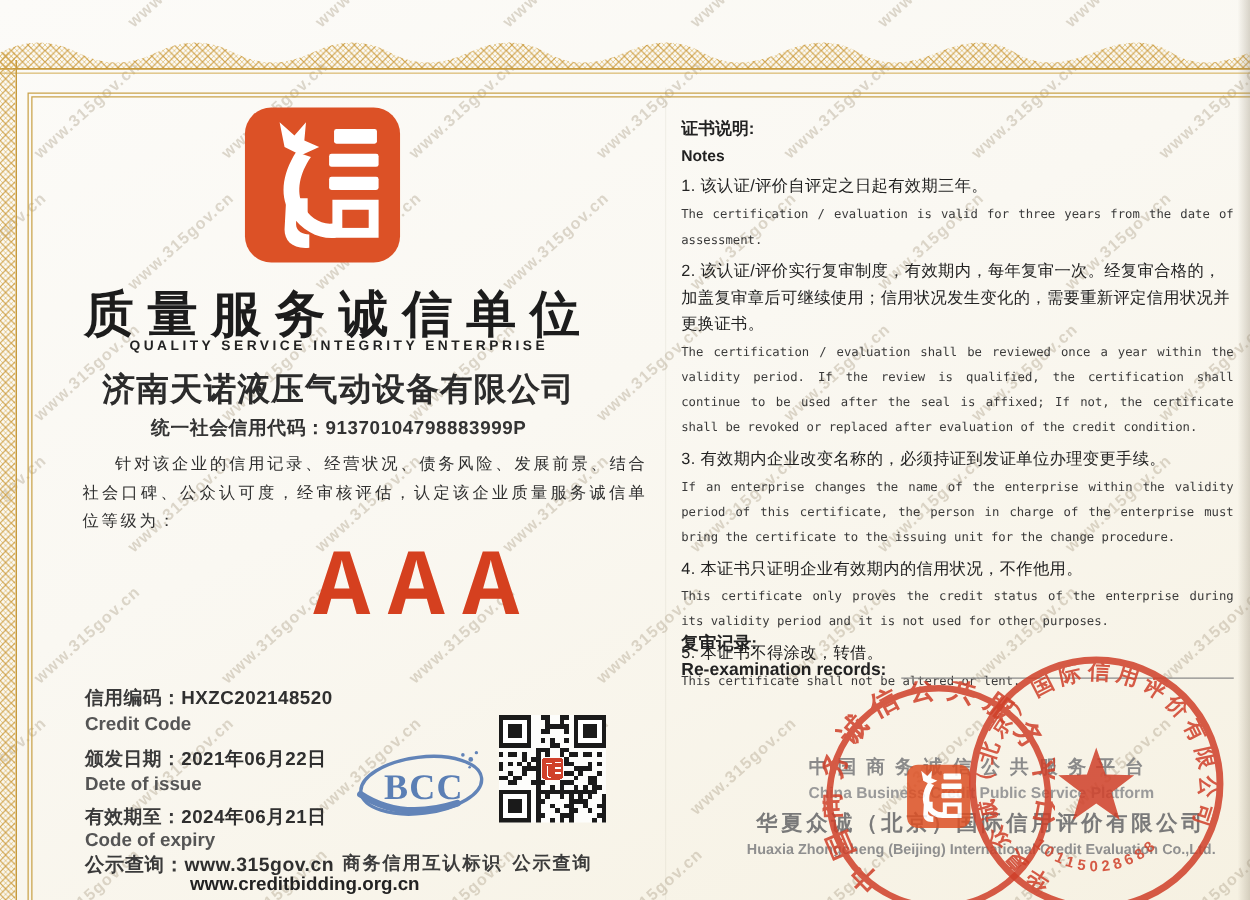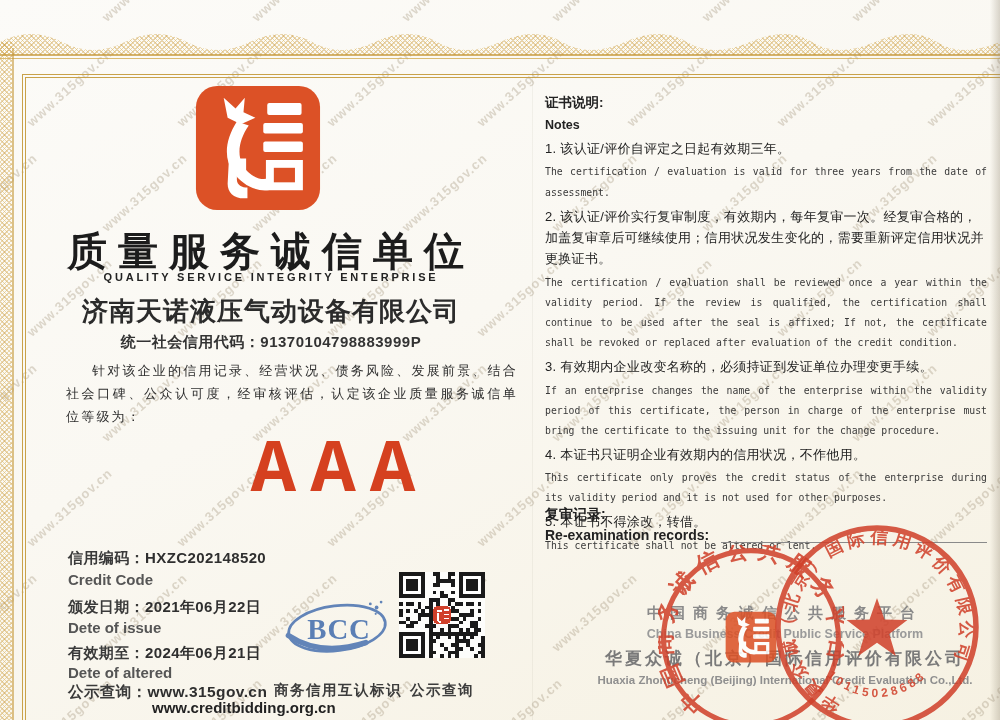--- a/index.html
+++ b/index.html
@@ -191,21 +191,21 @@
     <div class="abs info-en" style="top:571px">Credit Code</div>
 
     <div class="abs info-row" style="top:598px">
       <span class="info-label">颁发日期：</span><span>2021年06月22日</span>
     </div>
     <div class="abs info-en" style="top:619px">Dete of issue</div>
 
     <div class="abs info-row" style="top:644px">
       <span class="info-label">有效期至：</span><span>2024年06月21日</span>
     </div>
-    <div class="abs info-en" style="top:664px">Dete of altered</div>
+    <div class="abs info-en" style="top:664px">Code of expiry</div>
 
     <div class="abs info-row" style="top:682px;font-size:15.5px">
       <span class="info-label">公示查询：</span><span>www.315gov.cn</span>
     </div>
     <div class="abs" id="bcc-wrap">
       <svg viewBox="0 0 120 80" width="108" height="76">
         <g fill="none" stroke="#6284b8">
           <ellipse cx="60" cy="38" rx="54" ry="25" stroke-width="3" transform="rotate(-7 60 38)"></ellipse>
           <path d="M6,46 Q42,70 92,54" stroke-width="6" stroke-linecap="round"></path>
         </g>

